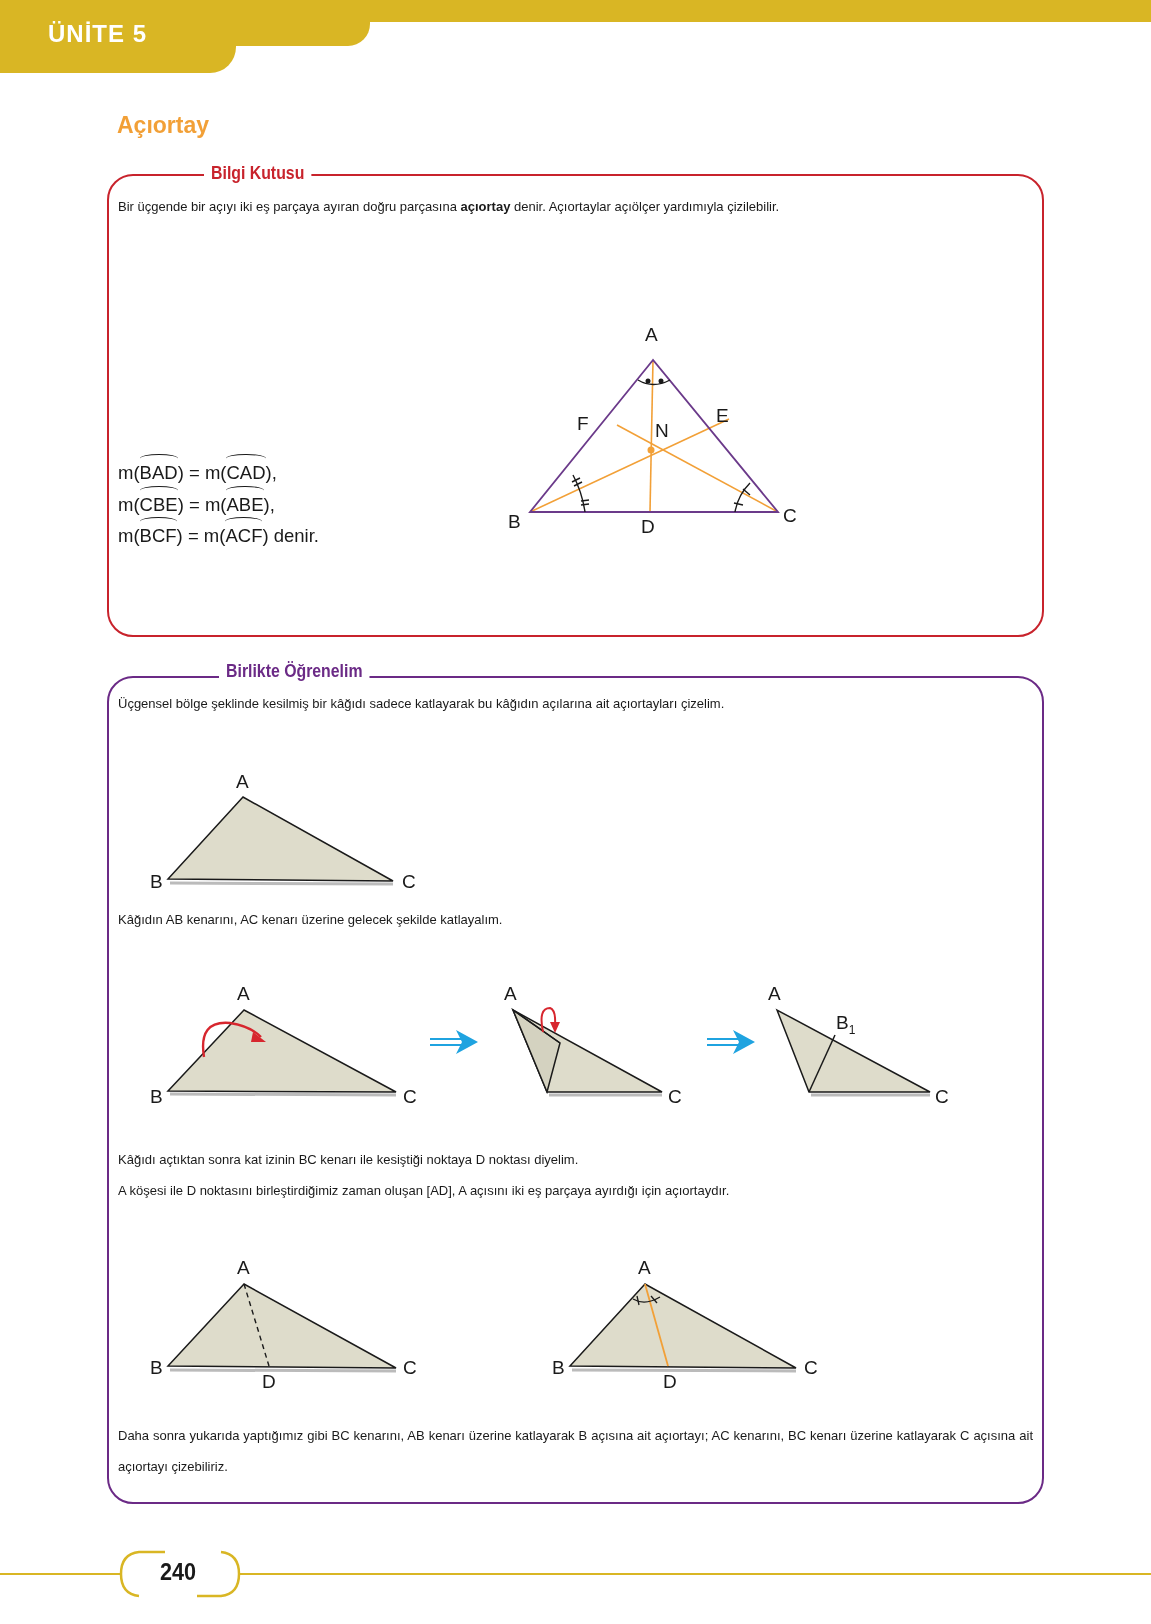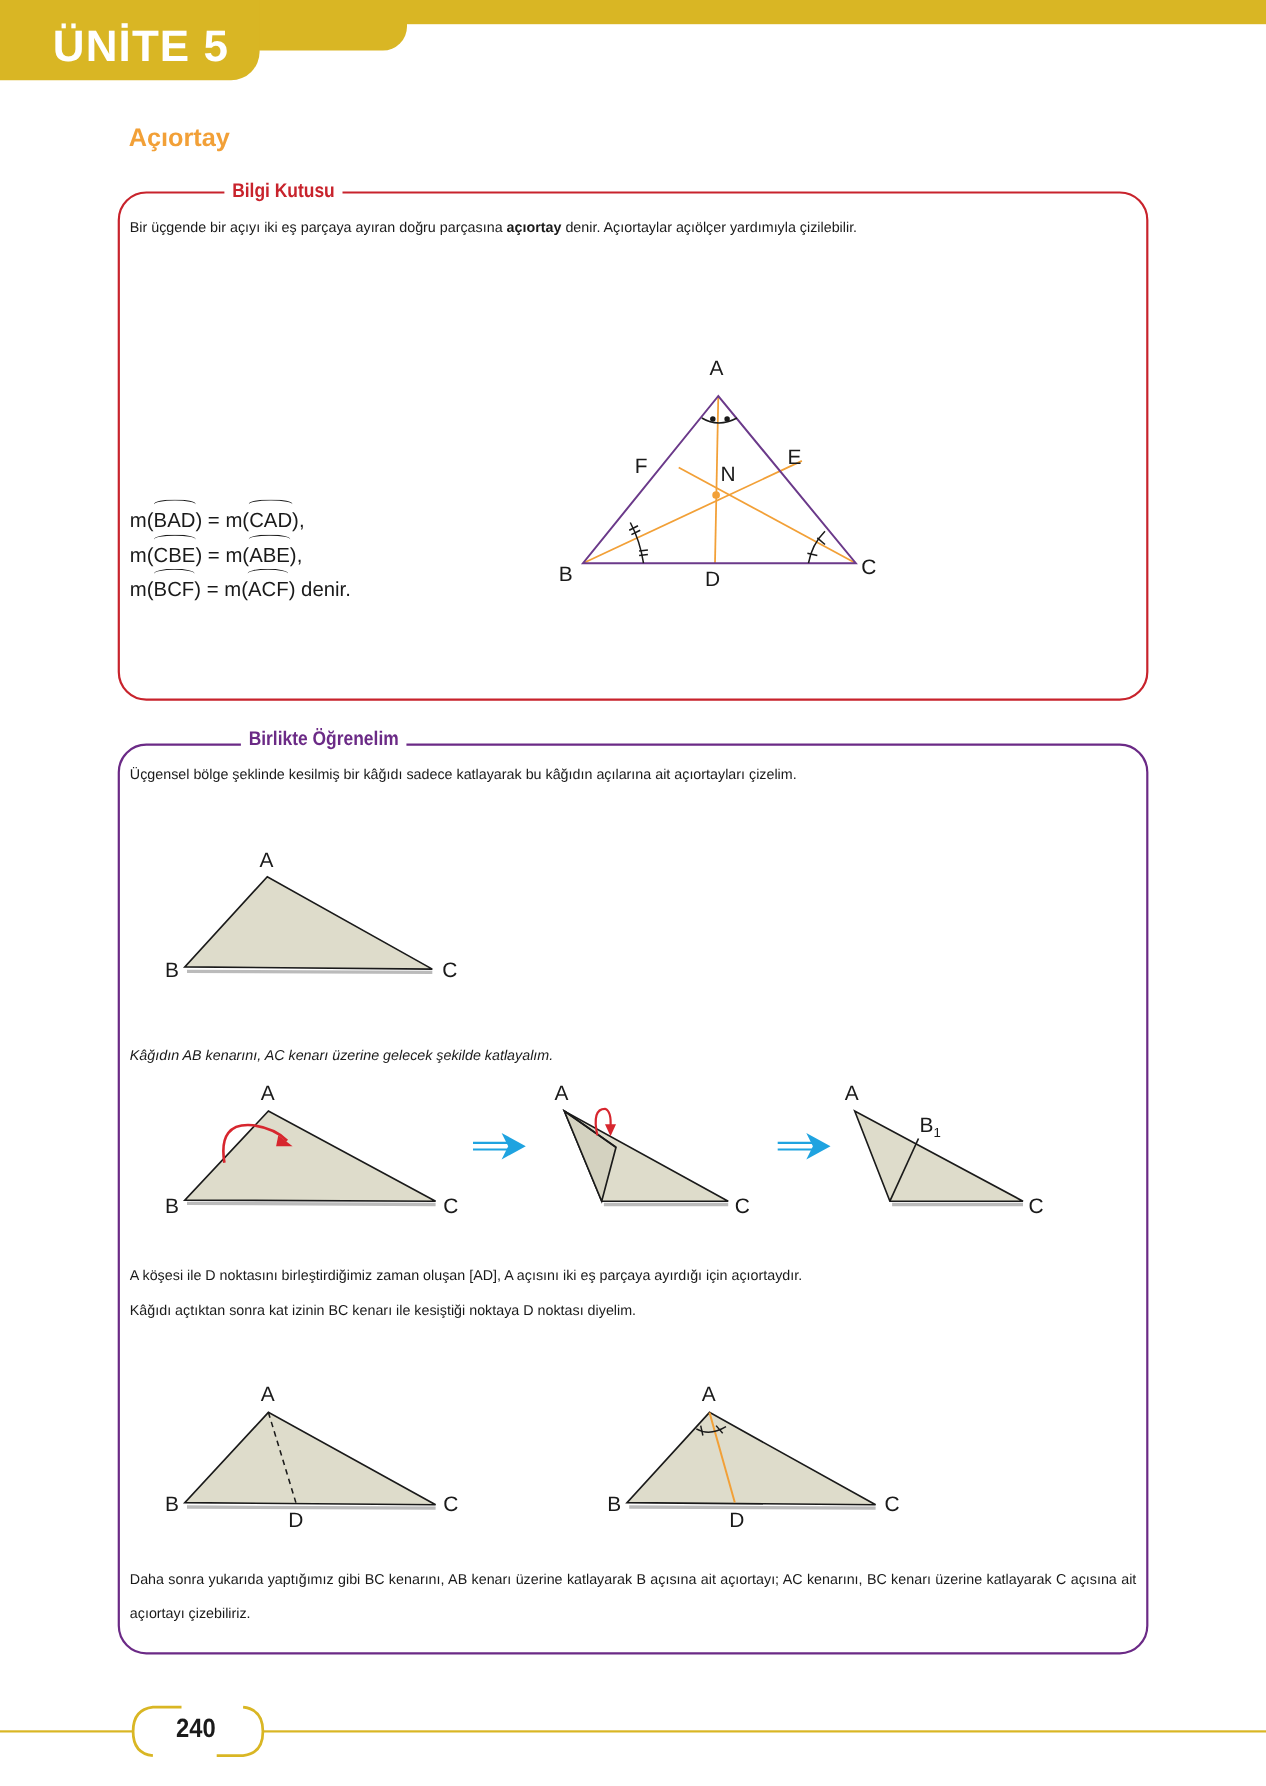--- a/index.html
+++ b/index.html
@@ -3,39 +3,39 @@
 <meta charset="utf-8">
 <style>
   html, body { margin:0; padding:0; background:#ffffff; }
   body { width:1151px; height:1624px; position:relative; overflow:hidden;
          font-family:"Liberation Sans", "DejaVu Sans", sans-serif; color:#1a1a1a; }
   .abs { position:absolute; }
   
   .band-top { left:0; top:0; width:1151px; height:22px; background:#d9b624; }
   .band-tab { left:0; top:0; width:370px; height:46px; background:#d9b624; border-bottom-right-radius:22px; }
   .band-tab2 { left:0; top:0; width:236px; height:73px; background:#d9b624; border-bottom-right-radius:26px; }
-  .unit-title { left:48px; top:20px; font-size:40px; font-weight:bold; color:#ffffff; letter-spacing:1px; }
+  .unit-title { left:48px; top:20px; font-size:24px; font-weight:bold; color:#ffffff; letter-spacing:1px; }
   .section-title { left:117px; top:112px; font-size:23px; font-weight:bold; color:#f2a037; }
   
   .box { border:2px solid; border-radius:26px; box-sizing:border-box; }
   .box-red { left:107px; top:174px; width:937px; height:463px; border-color:#c8232c; }
   .box-purple { left:107px; top:676px; width:937px; height:828px; border-color:#6b2a86; }
   .box-label { font-family:"Liberation Sans", sans-serif; font-weight:bold; font-size:18px;
                background:#ffffff; padding:0 8px; transform:scaleX(0.88); transform-origin:left center; }
   .label-red { left:204px; top:163px; color:#c8232c; }
   .label-purple { left:219px; top:661px; color:#6b2a86; }
   .para { font-size:13px; line-height:31px; text-align:justify; }
   .p1 { left:118px; top:191px; width:915px; }
   .list { left:118px; top:322px; font-size:18.5px; line-height:37px; }
   .eqs { left:118px; top:457px; font-size:18.5px; line-height:31.5px; }
   .arc { display:inline-block; position:relative; }
   .arc::before { content:""; position:absolute; left:0; right:0; top:-3px; height:8px;
                  border-top:1.3px solid #1a1a1a; border-radius:50% 50% 0 0; }
   .p2 { left:118px; top:688px; width:915px; }
-  .p3 { left:118px; top:944px; width:915px;font-style:italic; }
+  .p3 { left:118px; top:904px; width:915px; }
   .p4 { left:118px; top:1144px; width:915px; }
   .p5 { left:118px; top:1420px; width:915px; }
   svg text { font-family:"Liberation Sans", sans-serif; }
   .footer-line { left:0; top:1573px; width:1151px; height:2px; background:#d9b624; }
   .page-num-box { left:120px; top:1554px; width:120px; height:42px; background:#ffffff; }
   .page-num { left:158px; top:1558px; font-size:24px; font-weight:bold; color:#1a1a1a; transform:scaleX(0.9); }
 </style>
 </head>
 <body>
 
@@ -143,22 +143,22 @@
     <text x="263" y="123">C</text>
     <text x="364" y="20">A</text>
     <text x="528" y="123">C</text>
     <text x="628" y="20">A</text>
     <text x="696" y="49"><tspan>B</tspan><tspan font-size="12" dy="5">1</tspan></text>
     <text x="795" y="123">C</text>
   </g>
 </svg>
 
 <div class="abs para p4">
+  <div>Kâğıdı açtıktan sonra kat izinin BC kenarı ile kesiştiği noktaya D noktası diyelim.</div>
   <div>A köşesi ile D noktasını birleştirdiğimiz zaman oluşan [AD], A açısını iki eş parçaya ayırdığı için açıortaydır.</div>
-  <div>Kâğıdı açtıktan sonra kat izinin BC kenarı ile kesiştiği noktaya D noktası diyelim.</div>
 </div>
 
 <svg class="abs" style="left:140px;top:1250px" width="700" height="140">
   <polygon points="104,34 28,116 256,118" fill="#dedccb" stroke="#1a1a1a" stroke-width="1.5"></polygon>
   <line x1="30" y1="120" x2="256" y2="121" stroke="#bbbbbb" stroke-width="3"></line>
   <line x1="104" y1="34" x2="129" y2="116" stroke="#1a1a1a" stroke-width="1.4" stroke-dasharray="5,4"></line>
   <polygon points="505,34 430,116 656,118" fill="#dedccb" stroke="#1a1a1a" stroke-width="1.5"></polygon>
   <line x1="432" y1="120" x2="656" y2="121" stroke="#bbbbbb" stroke-width="3"></line>
   <line x1="505" y1="34" x2="528" y2="116" stroke="#f2a037" stroke-width="1.8"></line>
   <path d="M 493 49 Q 505 56 520 47" fill="none" stroke="#1a1a1a" stroke-width="1.3"></path>

